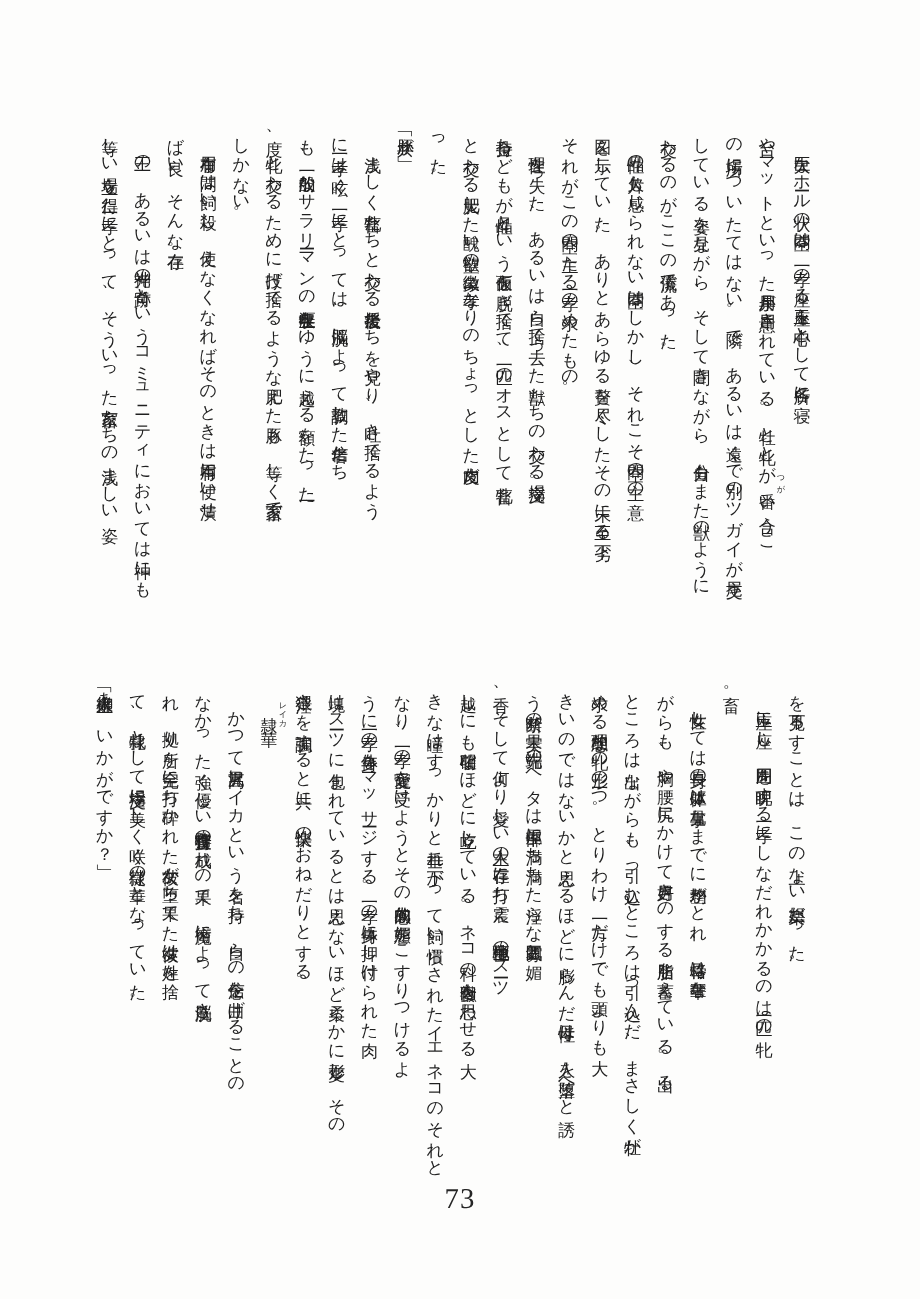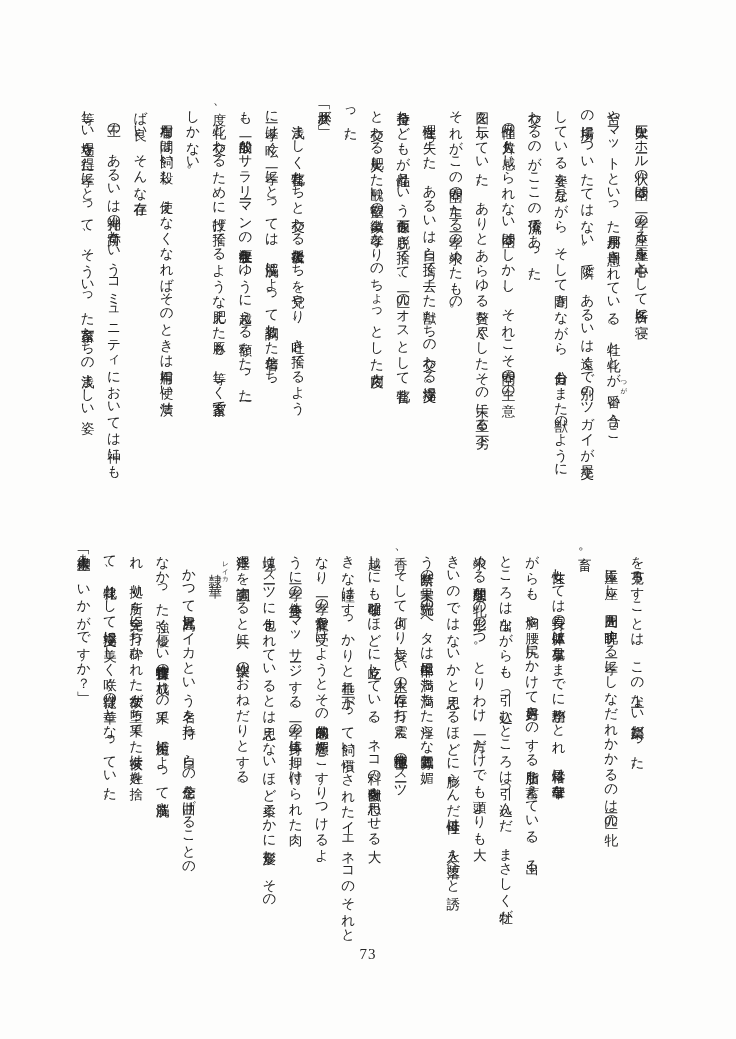--- a/index.html
+++ b/index.html
@@ -46,21 +46,21 @@
     font-size: 6.5px;
     letter-spacing: 0;
     color: #2a2a2a;
   }
   .page-number {
     position: absolute;
     top: 946px;
     left: 0;
     right: 0;
     text-align: center;
-    font-size: 15px;
+    font-size: 23px;
     color: #262626;
     letter-spacing: 1px;
   }
 </style>
 </head>
 <body>
 
 <div class="page">
   <section class="band band-upper">
       <p class="text-line">　巨大なホール状の空間は、一孝の座る玉座を中心として各所に寝</p>

